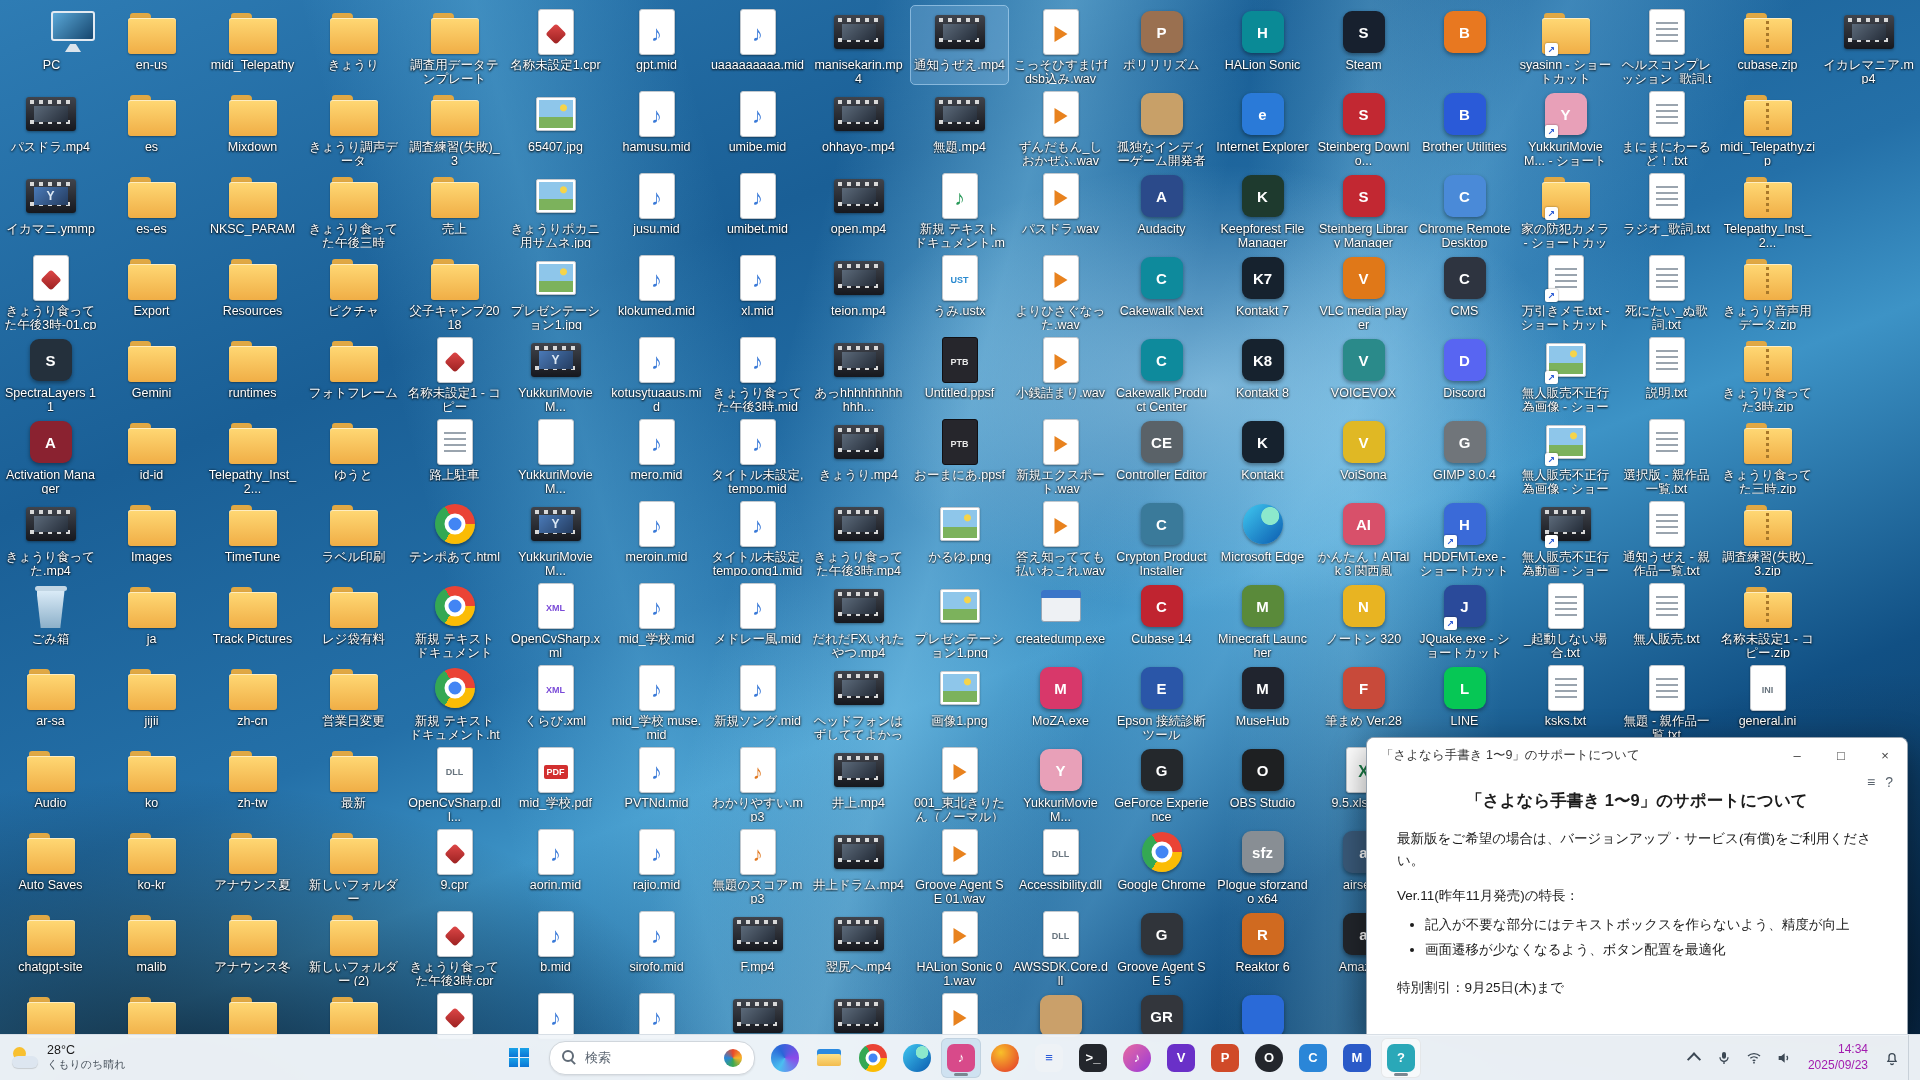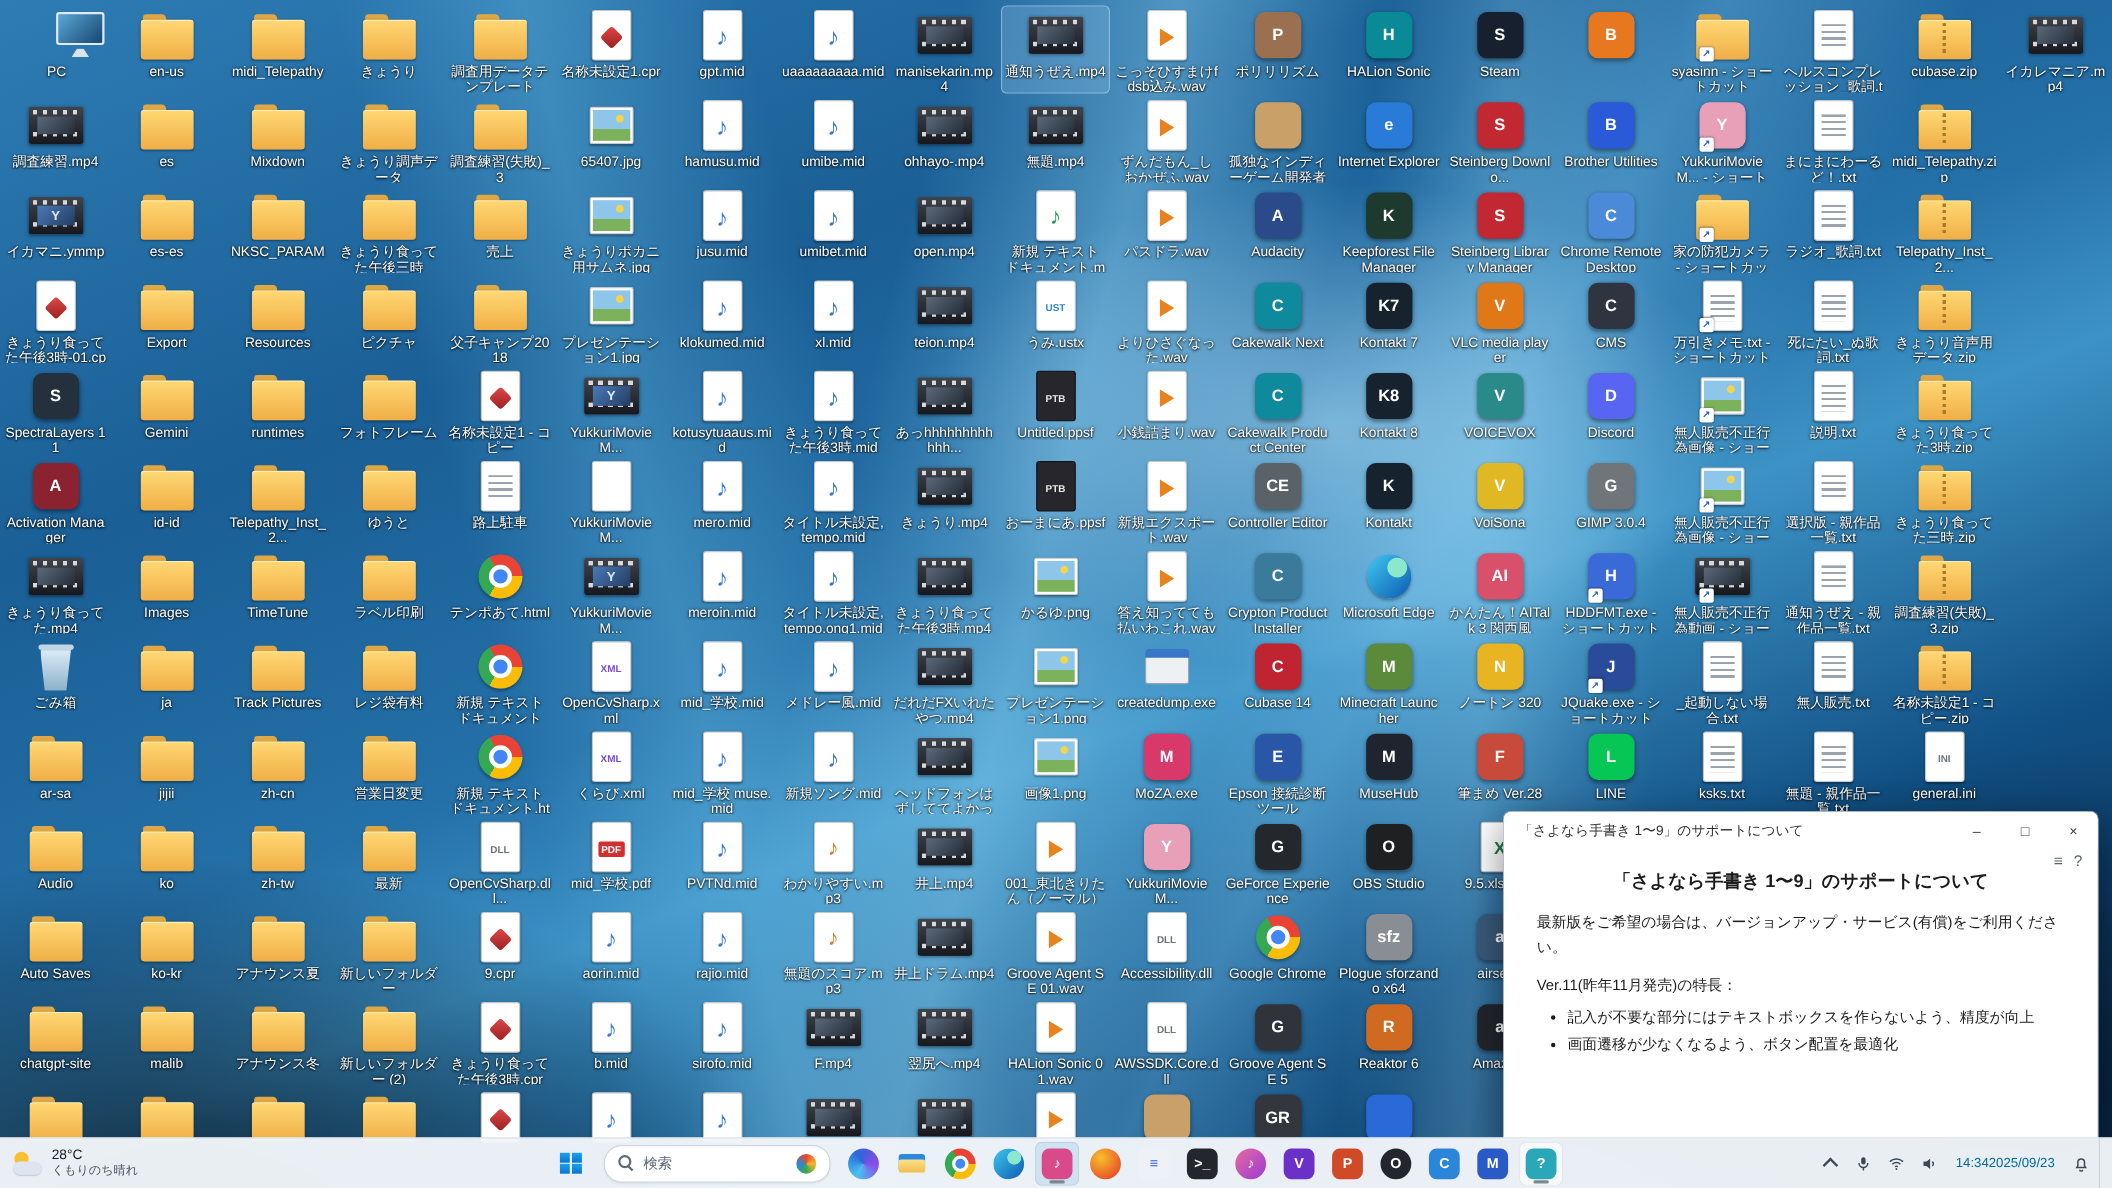--- a/index.html
+++ b/index.html
@@ -135,34 +135,34 @@
   .sball{margin-left:auto;width:18px;height:18px;border-radius:50%;background:conic-gradient(#e8482a,#f8b42a,#38a852,#2a86d8,#e8482a);}
   .tic.tb-chrome{border-radius:50%;background:conic-gradient(from -30deg,#ea4335 0 120deg,#fbbc05 0 240deg,#34a853 0 360deg);}
   .tic.tb-chrome::after{content:"";position:absolute;left:50%;top:50%;transform:translate(-50%,-50%);width:9px;height:9px;border-radius:50%;background:#4285f4;border:3px solid #fff;}
   .tic.tb-edge{border-radius:50%;background:radial-gradient(circle at 68% 30%,#8ce8cc 0 22%,rgba(0,0,0,0) 24%),linear-gradient(135deg,#40c8f0,#0b5cb0);}
   .tic.tb-explorer{background:none;}
   .tic.tb-explorer::before{content:"";position:absolute;left:2px;top:5px;width:24px;height:16px;border-radius:3px;background:#2a8ae0;}
   .tic.tb-explorer::after{content:"";position:absolute;left:2px;top:10px;width:24px;height:12px;border-radius:2px;background:linear-gradient(#fce28a,#f2bc4e);}
   .tray{margin-left:auto;display:flex;align-items:center;gap:2px;padding-right:6px;height:100%;}
   .tray-btn{width:28px;height:32px;display:flex;align-items:center;justify-content:center;border-radius:5px;}
   .chev{width:8px;height:8px;border-left:2px solid #3c4854;border-top:2px solid #3c4854;transform:rotate(45deg) translate(1px,1px);}
-  .clock{display:flex;align-items:flex-end;justify-content:center;font-size:12px;color:#0369a1;line-height:1.3;padding:0 8px;}
+  .clock{display:flex;flex-direction:column;align-items:flex-end;justify-content:center;font-size:12px;color:#a21caf;line-height:1.3;padding:0 8px;}
   .show-desktop{width:5px;height:100%;border-left:1px solid #c8d0d8;}
 </style>
 </head>
 <body>
 
 <div class="desktop">
     <div class="dicon" style="left: 2px; top: 6px; align-items: flex-end;">
       <div class="glyph t-pc"></div>
       <div class="dlabel">PC</div>
     </div>
     <div class="dicon" style="left: 2px; top: 88px;">
       <div class="glyph t-mp4"></div>
-      <div class="dlabel">調査練習.mp4</div>
+      <div class="dlabel">パスドラ.mp4</div>
     </div>
     <div class="dicon" style="left: 2px; top: 170px;">
       <div class="glyph t-ymmp"></div>
       <div class="dlabel">イカマニ.ymmp</div>
     </div>
     <div class="dicon" style="left: 2px; top: 252px;">
       <div class="glyph t-cpr"></div>
       <div class="dlabel">きょうり食ってた午後3時-01.cpr</div>
     </div>
     <div class="dicon" style="left: 2px; top: 334px;">
@@ -1057,20 +1057,21 @@
     </div>
     <div class="wheading">「さよなら手書き 1〜9」のサポートについて</div>
     <div>
         <div class="pline">最新版をご希望の場合は、バージョンアップ・サービス(有償)をご利用ください。</div>
       </div>
     <div class="wfeature">Ver.11(昨年11月発売)の特長：</div>
     <ul class="wbullets">
         <li>記入が不要な部分にはテキストボックスを作らないよう、精度が向上</li>
         <li>画面遷移が少なくなるよう、ボタン配置を最適化</li>
       </ul>
+    <div class="wdeadline">特別割引：9月25日(木)まで</div>
 
   </div>
 </div>
 
 <div class="taskbar">
   <div class="weather">
     <span class="wicon"></span>
     <span class="wtext">
       <span class="wtemp">28°C</span>
       <span class="wdesc">くもりのち晴れ</span>

